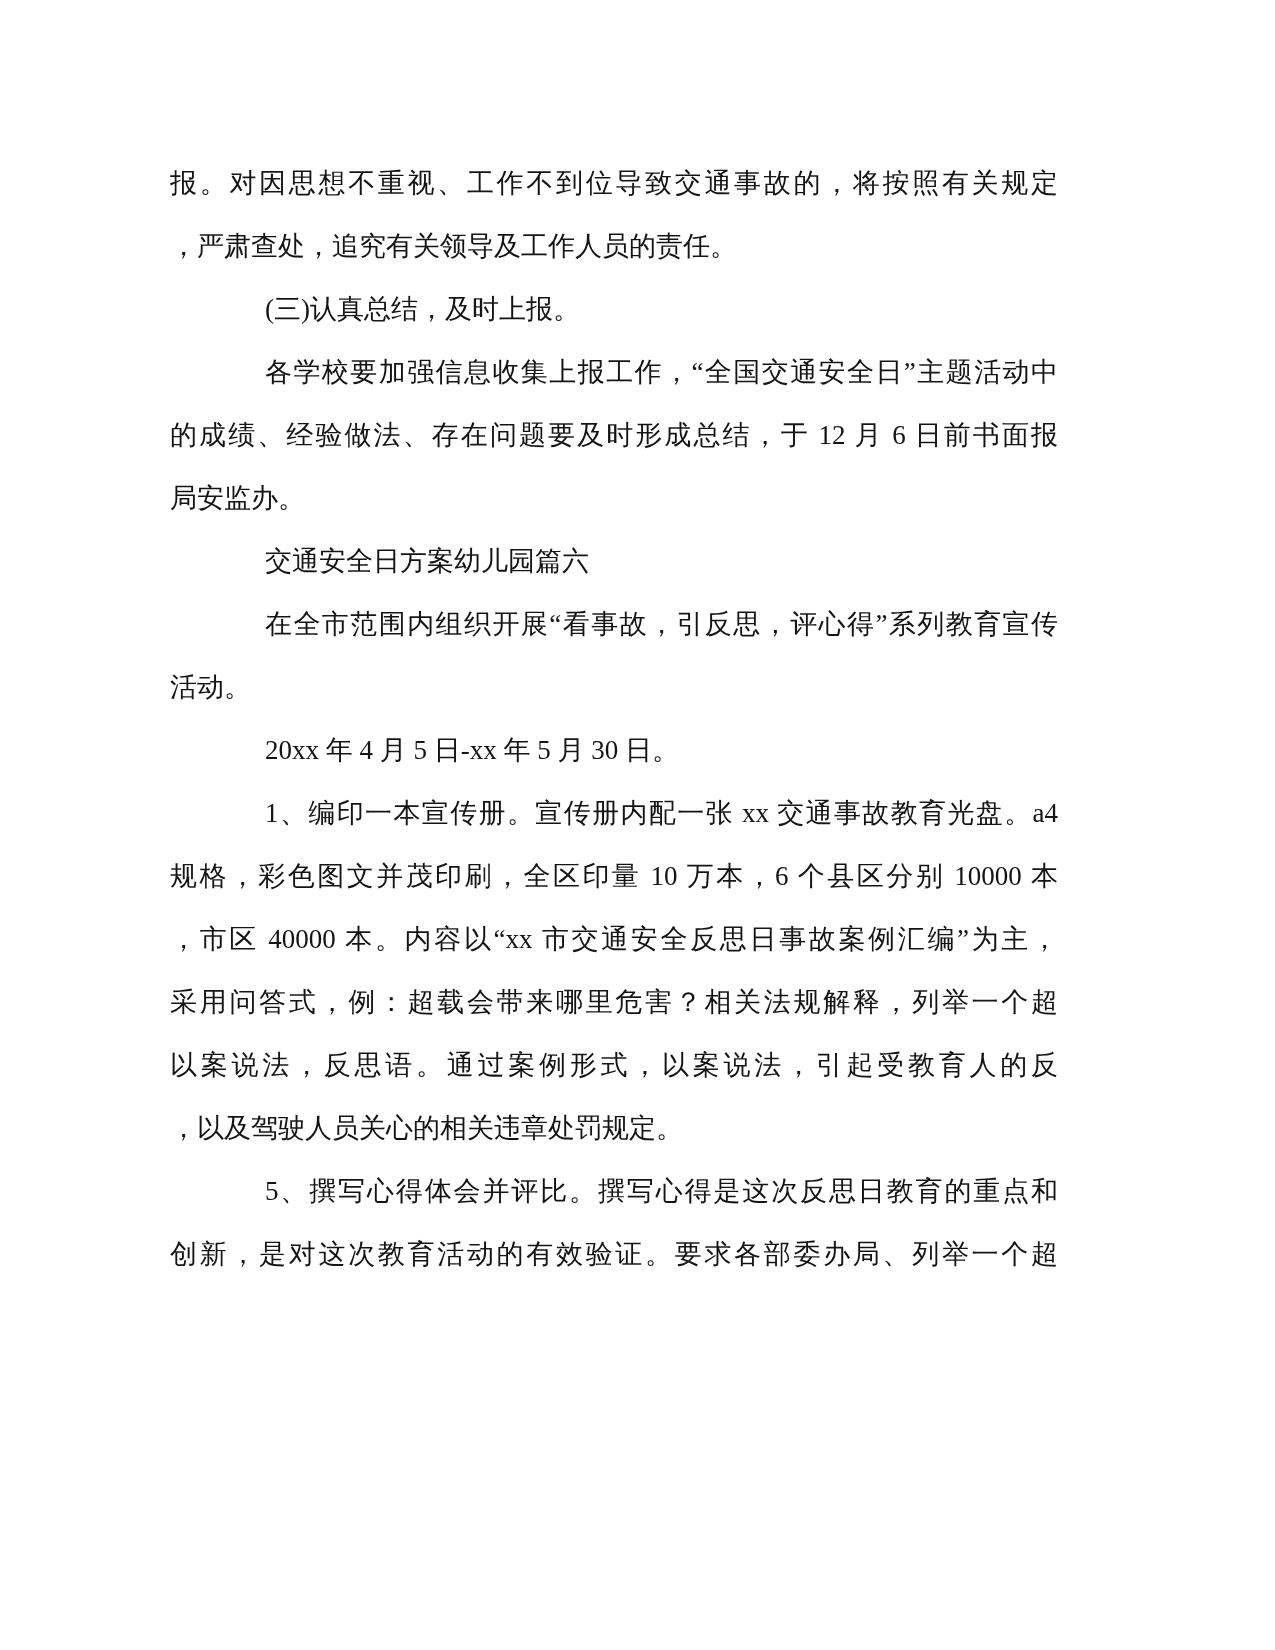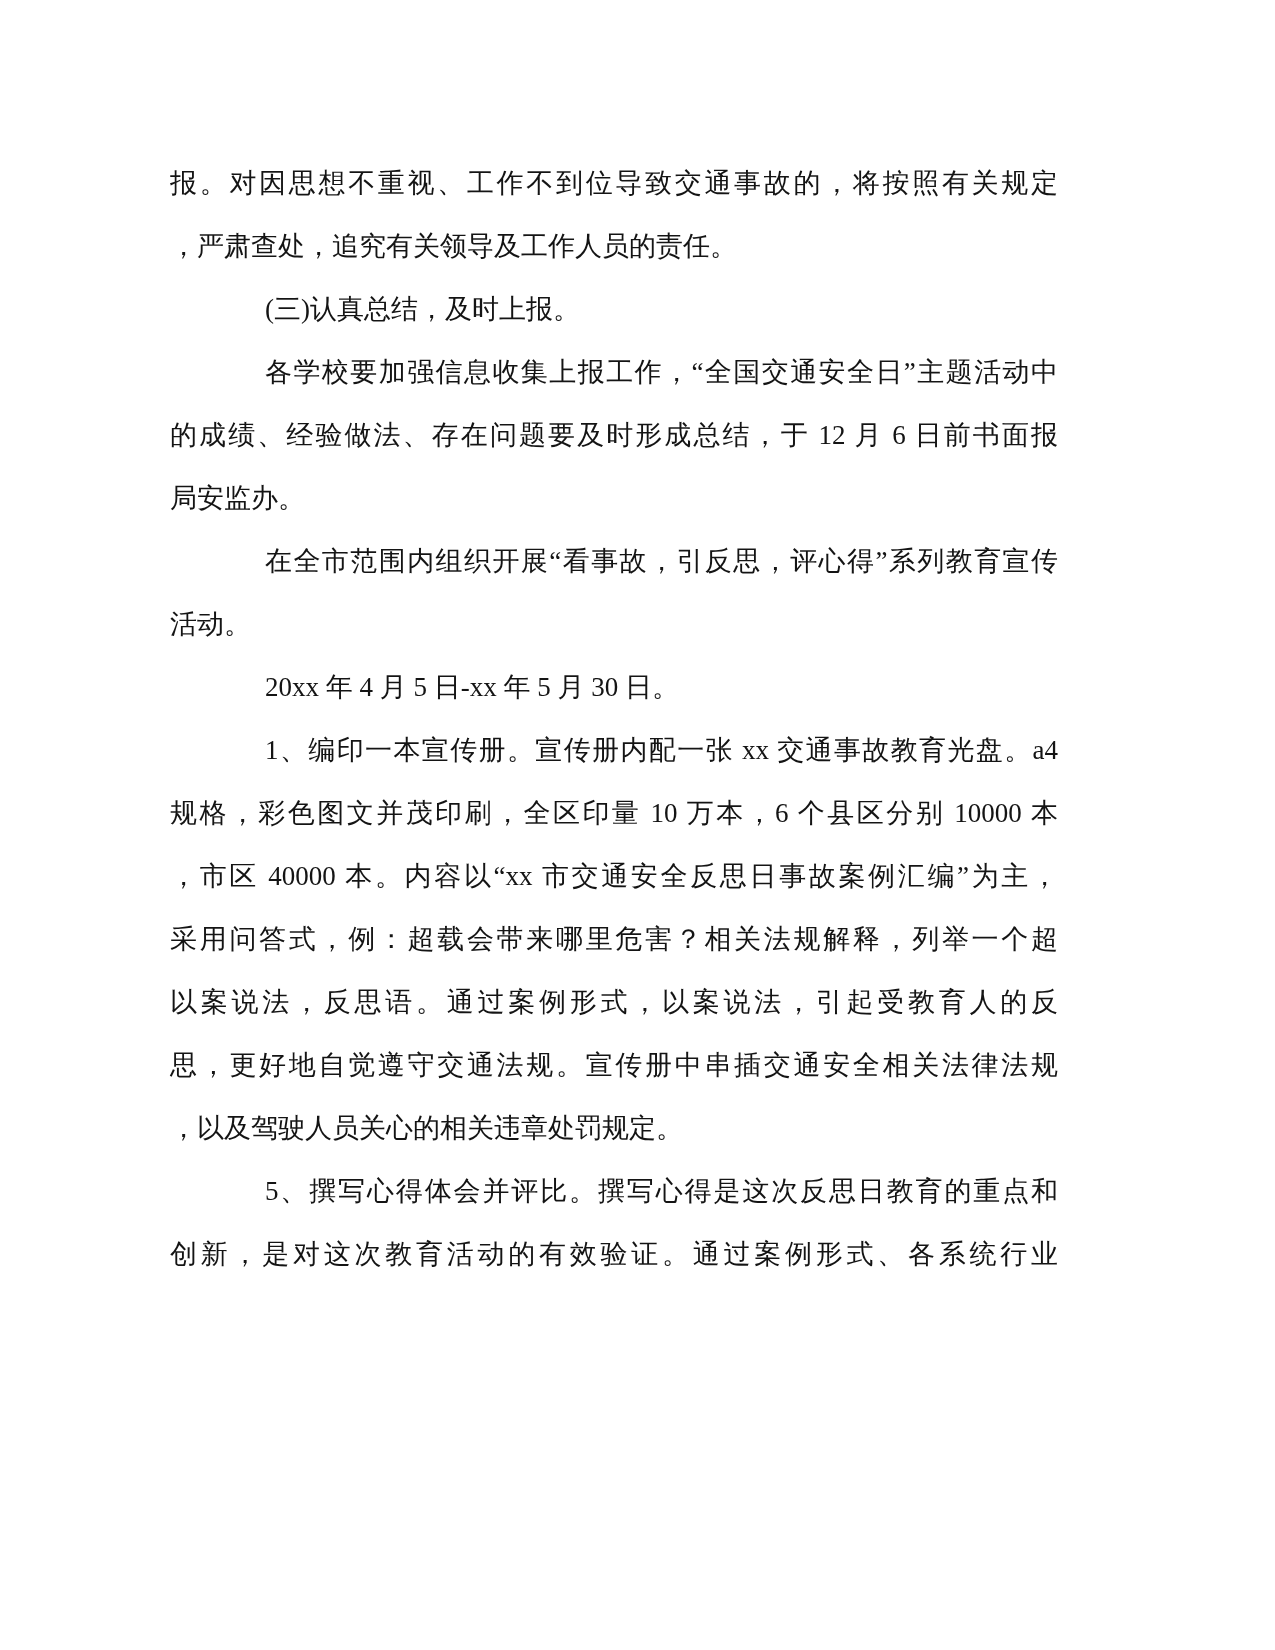--- a/index.html
+++ b/index.html
@@ -44,25 +44,25 @@
 </head>
 <body>
 
 <div class="doc-page">
   <div class="line fill">报。对因思想不重视、工作不到位导致交通事故的，将按照有关规定</div>
   <div class="line">，严肃查处，追究有关领导及工作人员的责任。</div>
   <div class="line indent">(三)认真总结，及时上报。</div>
   <div class="line fill indent">各学校要加强信息收集上报工作，“全国交通安全日”主题活动中</div>
   <div class="line fill">的成绩、经验做法、存在问题要及时形成总结，于 12 月 6 日前书面报</div>
   <div class="line">局安监办。</div>
+  <div class="line indent">交通安全日方案幼儿园篇六</div>
   <div class="line fill indent">在全市范围内组织开展“看事故，引反思，评心得”系列教育宣传</div>
   <div class="line">活动。</div>
   <div class="line indent">20xx 年 4 月 5 日-xx 年 5 月 30 日。</div>
   <div class="line fill indent">1、编印一本宣传册。宣传册内配一张 xx 交通事故教育光盘。a4</div>
   <div class="line fill">规格，彩色图文并茂印刷，全区印量 10 万本，6 个县区分别 10000 本</div>
   <div class="line fill">，市区 40000 本。内容以“xx 市交通安全反思日事故案例汇编”为主，</div>
   <div class="line fill">采用问答式，例：超载会带来哪里危害？相关法规解释，列举一个超</div>
   <div class="line fill">以案说法，反思语。通过案例形式，以案说法，引起受教育人的反</div>
-  <div class="line fill">思，更好地自觉遵守交通法规。宣传册中串插交通安全相关法律法规</div>
   <div class="line">，以及驾驶人员关心的相关违章处罚规定。</div>
   <div class="line fill indent">5、撰写心得体会并评比。撰写心得是这次反思日教育的重点和</div>
-  <div class="line fill">创新，是对这次教育活动的有效验证。通过案例形式、各系统行业</div>
+  <div class="line fill">创新，是对这次教育活动的有效验证。要求各部委办局、列举一个超</div>
 </div>
 
 </body></html>

